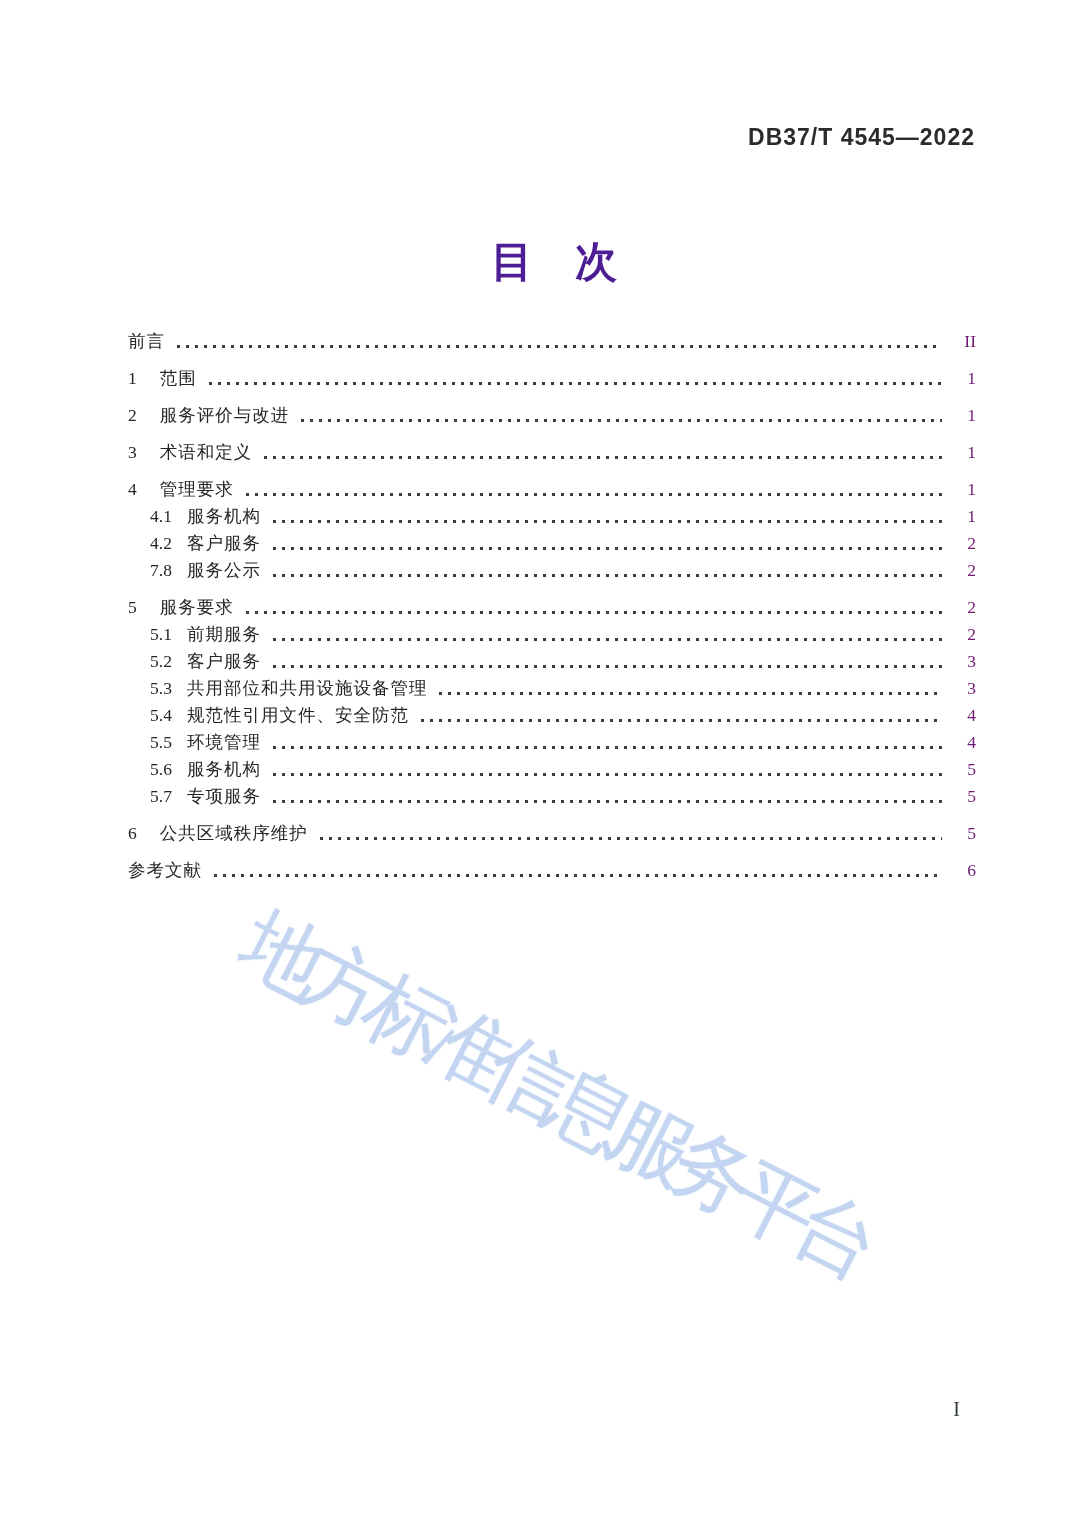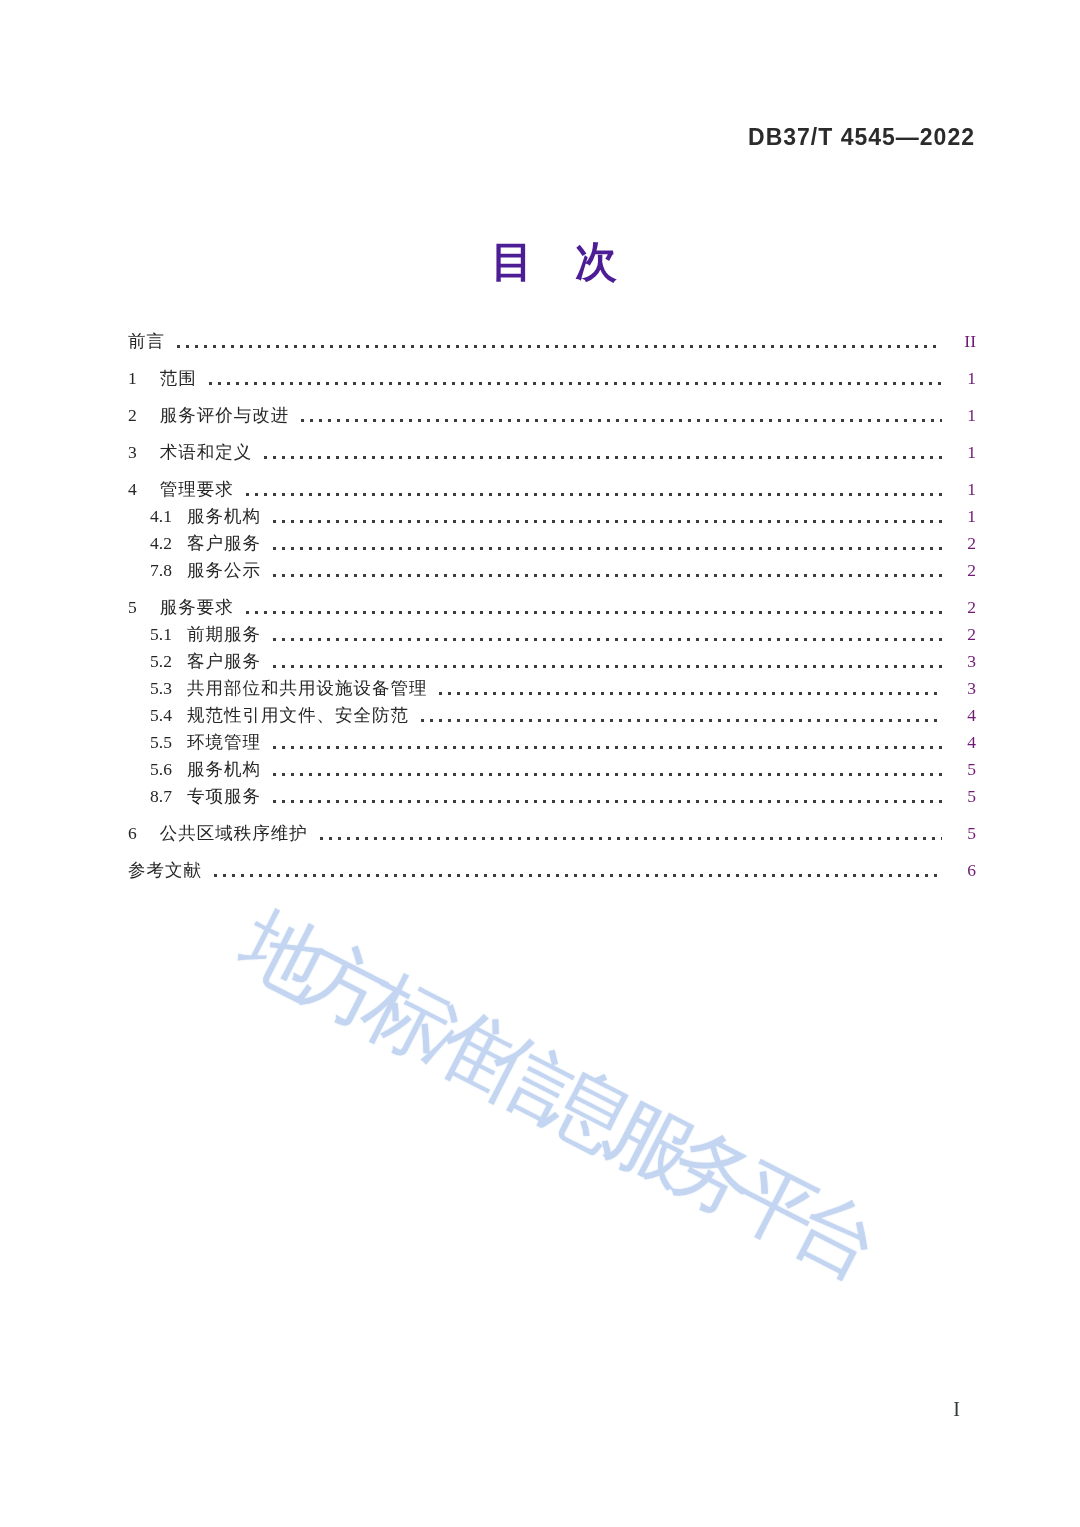--- a/index.html
+++ b/index.html
@@ -212,21 +212,21 @@
     </div>
 
     <div class="toc-row lv1">
       <span class="toc-num">5.6</span>
       <span class="toc-label">服务机构</span>
       <span class="toc-leader"></span>
       <span class="toc-page">5</span>
     </div>
 
     <div class="toc-row lv1">
-      <span class="toc-num">8.7</span>
+      <span class="toc-num">5.7</span>
       <span class="toc-label">专项服务</span>
       <span class="toc-leader"></span>
       <span class="toc-page">5</span>
     </div>
 
     <div class="toc-row lv0">
       <span class="toc-num">6</span>
       <span class="toc-label">公共区域秩序维护</span>
       <span class="toc-leader"></span>
       <span class="toc-page">5</span>

